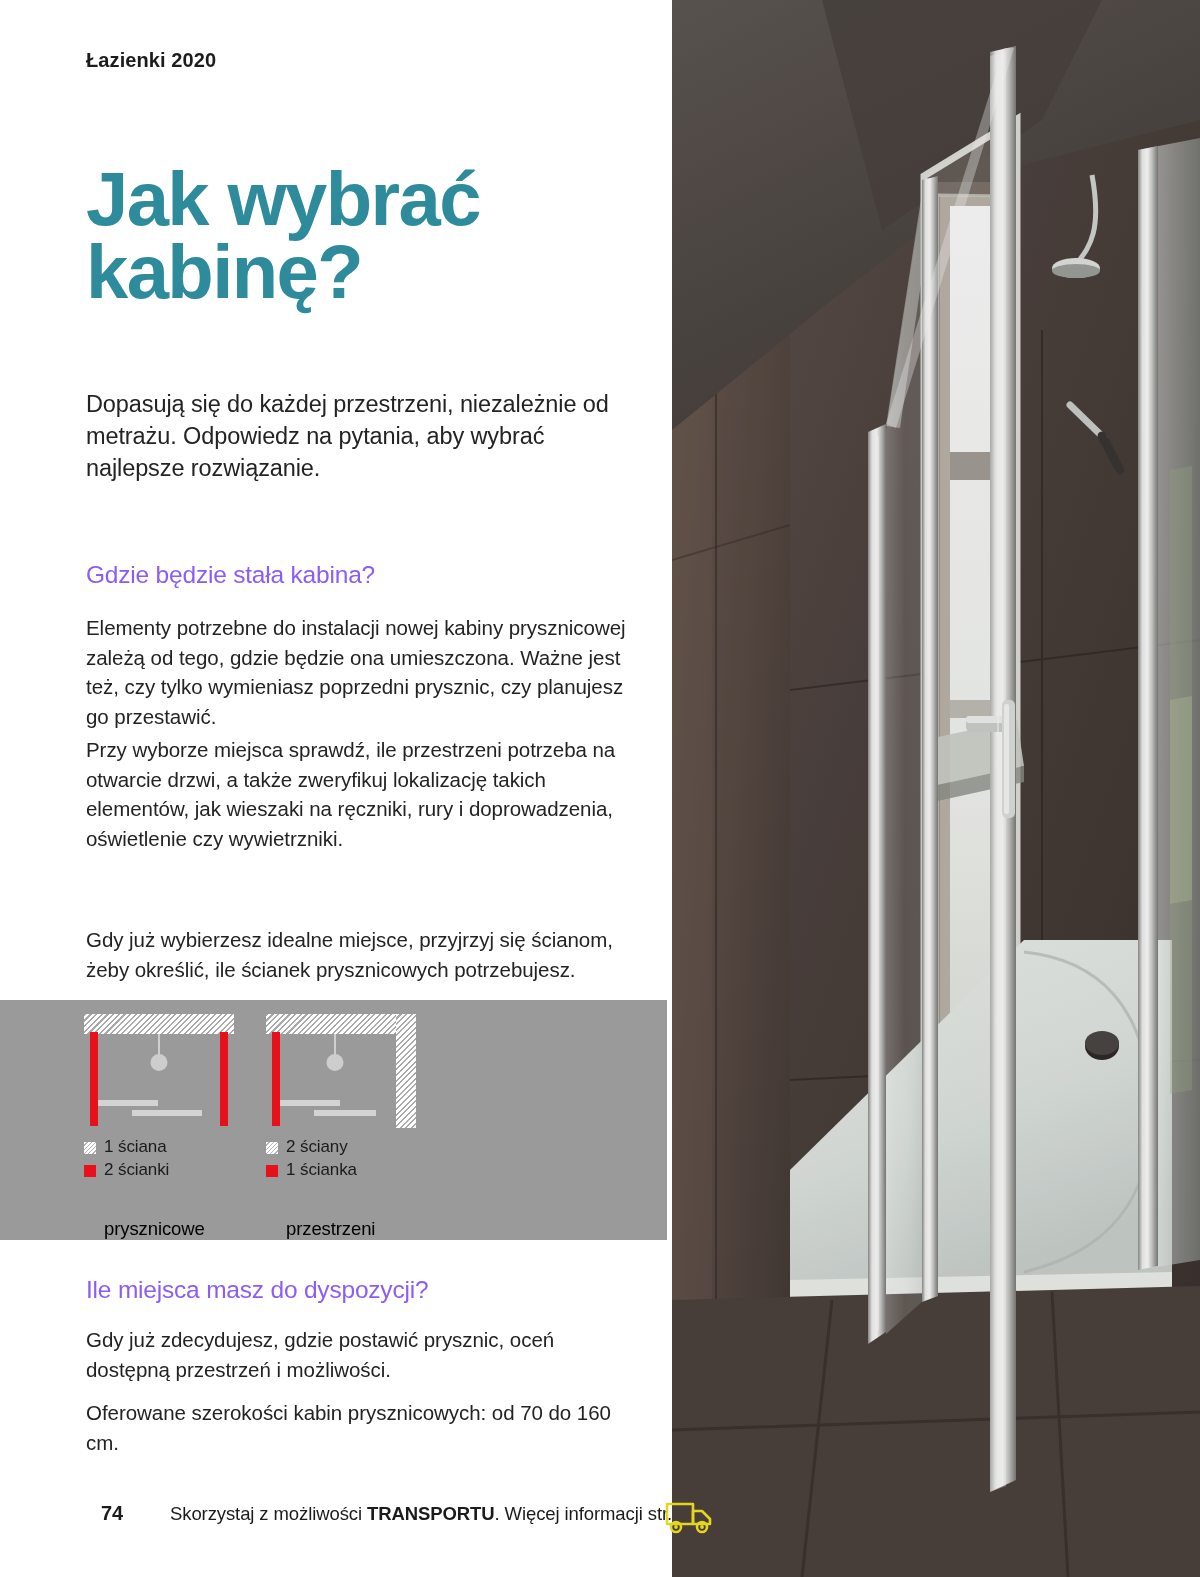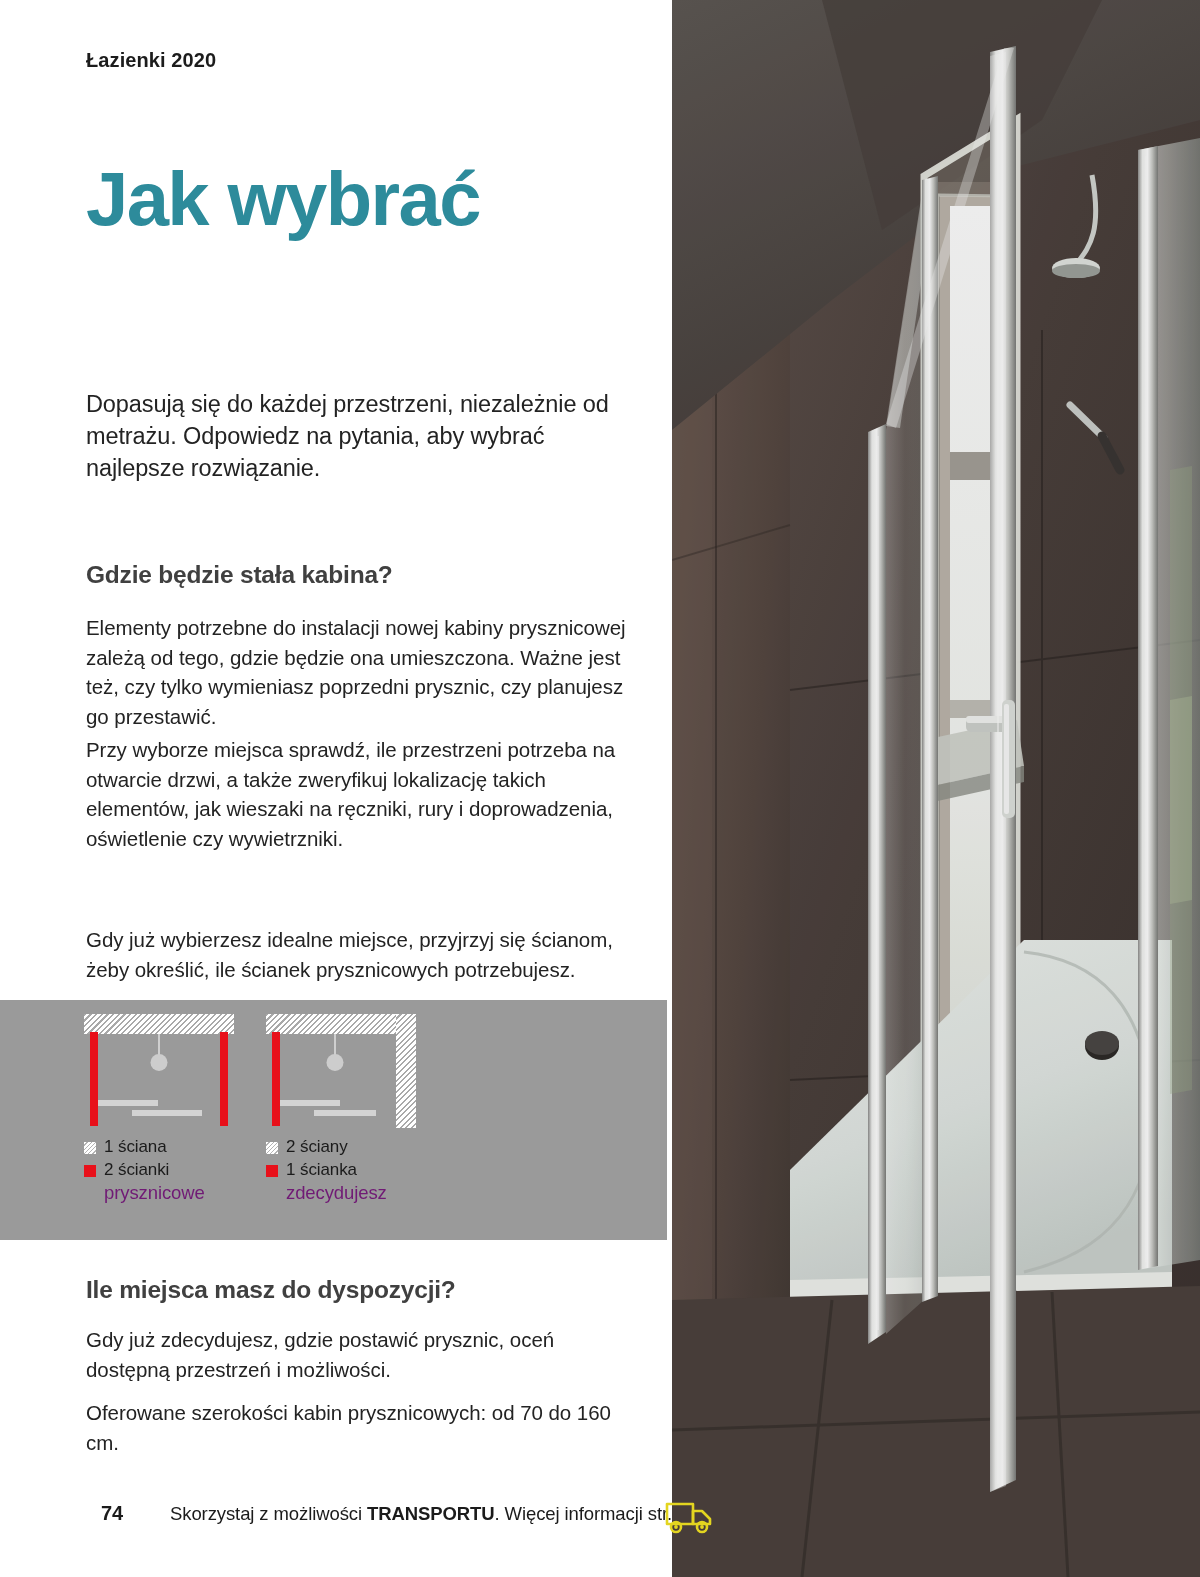--- a/index.html
+++ b/index.html
@@ -52,22 +52,22 @@
     font-weight: 400;
     color: #232323;
     letter-spacing: -.1px;
   }
 
   .sec-head {
     position: absolute;
     left: 86px;
     width: 560px;
     font-size: 24.5px;
-    font-weight: 700;
-    color: #404040;
+    font-weight: 400;
+    color: #8b5cf6;
     letter-spacing: -.2px;
   }
   #sec1-head { top: 561px; }
   #sec2-head { top: 1276px; }
 
   .body-p {
     position: absolute;
     left: 86px;
     width: 540px;
     font-size: 20.5px;
@@ -164,23 +164,24 @@
   }
   .sw-wall {
     background-color: #ffffff;
     background-image: repeating-linear-gradient(
       -45deg, #ffffff 0 2px, #b4b4b4 2px 3px);
   }
   .sw-red { background: #e8101a; }
   .legend-tail {
     font-size: 18.5px;
     line-height: 1.33;
-    color: #701a75;
+    color: #000000;
     padding-left: 20px;
     letter-spacing: -.1px;
+    margin-top: 36px;
   }
 
   
   .footer {
     position: absolute;
     left: 15px; top: 1498px;
     width: 672px; height: 40px;
   }
   .folio {
     position: absolute;
@@ -220,20 +221,21 @@
 <body>
 
 <div id="page">
 
   <div class="left-col">
 
     <div class="running-head">Łazienki 2020</div>
 
     <h1 class="page-title">
       <span class="l1">Jak wybrać</span>
+      <span class="l2">kabinę?</span>
     </h1>
 
     <p class="lede">Dopasują się do każdej przestrzeni, niezależnie od metrażu. Odpowiedz na pytania, aby wybrać najlepsze rozwiązanie.</p>
 
     <h2 class="sec-head" id="sec1-head">Gdzie będzie stała kabina?</h2>
 
     <p class="body-p" id="p2">Przy wyborze miejsca sprawdź, ile przestrzeni potrzeba na otwarcie drzwi, a także zweryfikuj lokalizację takich elementów, jak wieszaki na ręczniki, rury i doprowadzenia, oświetlenie czy wywietrzniki.</p>
     <p class="body-p" id="p1">Elementy potrzebne do instalacji nowej kabiny prysznicowej zależą od tego, gdzie będzie ona umieszczona. Ważne jest też, czy tylko wymieniasz poprzedni prysznic, czy planujesz go przestawić.</p>
     <p class="body-p" id="p3">Gdy już wybierzesz idealne miejsce, przyjrzyj się ścianom, żeby określić, ile ścianek prysznicowych potrzebujesz.</p>
 
@@ -273,21 +275,21 @@
           </div>
           <div class="legend">
             <div class="legend-line">
               <span class="sw sw-wall"></span>
               <span>2 ściany</span>
             </div>
             <div class="legend-line">
               <span class="sw sw-red"></span>
               <span>1 ścianka</span>
             </div>
-            <div class="legend-tail">zdecydujesz</div>
+            <div class="legend-tail">przestrzeni</div>
           </div>
         </div>
 
 
       </div>
     </div>
 
     <h2 class="sec-head" id="sec2-head">Ile miejsca masz do dyspozycji?</h2>
 
     <p class="body-p" id="p4">Gdy już zdecydujesz, gdzie postawić prysznic, oceń dostępną przestrzeń i możliwości.</p>

